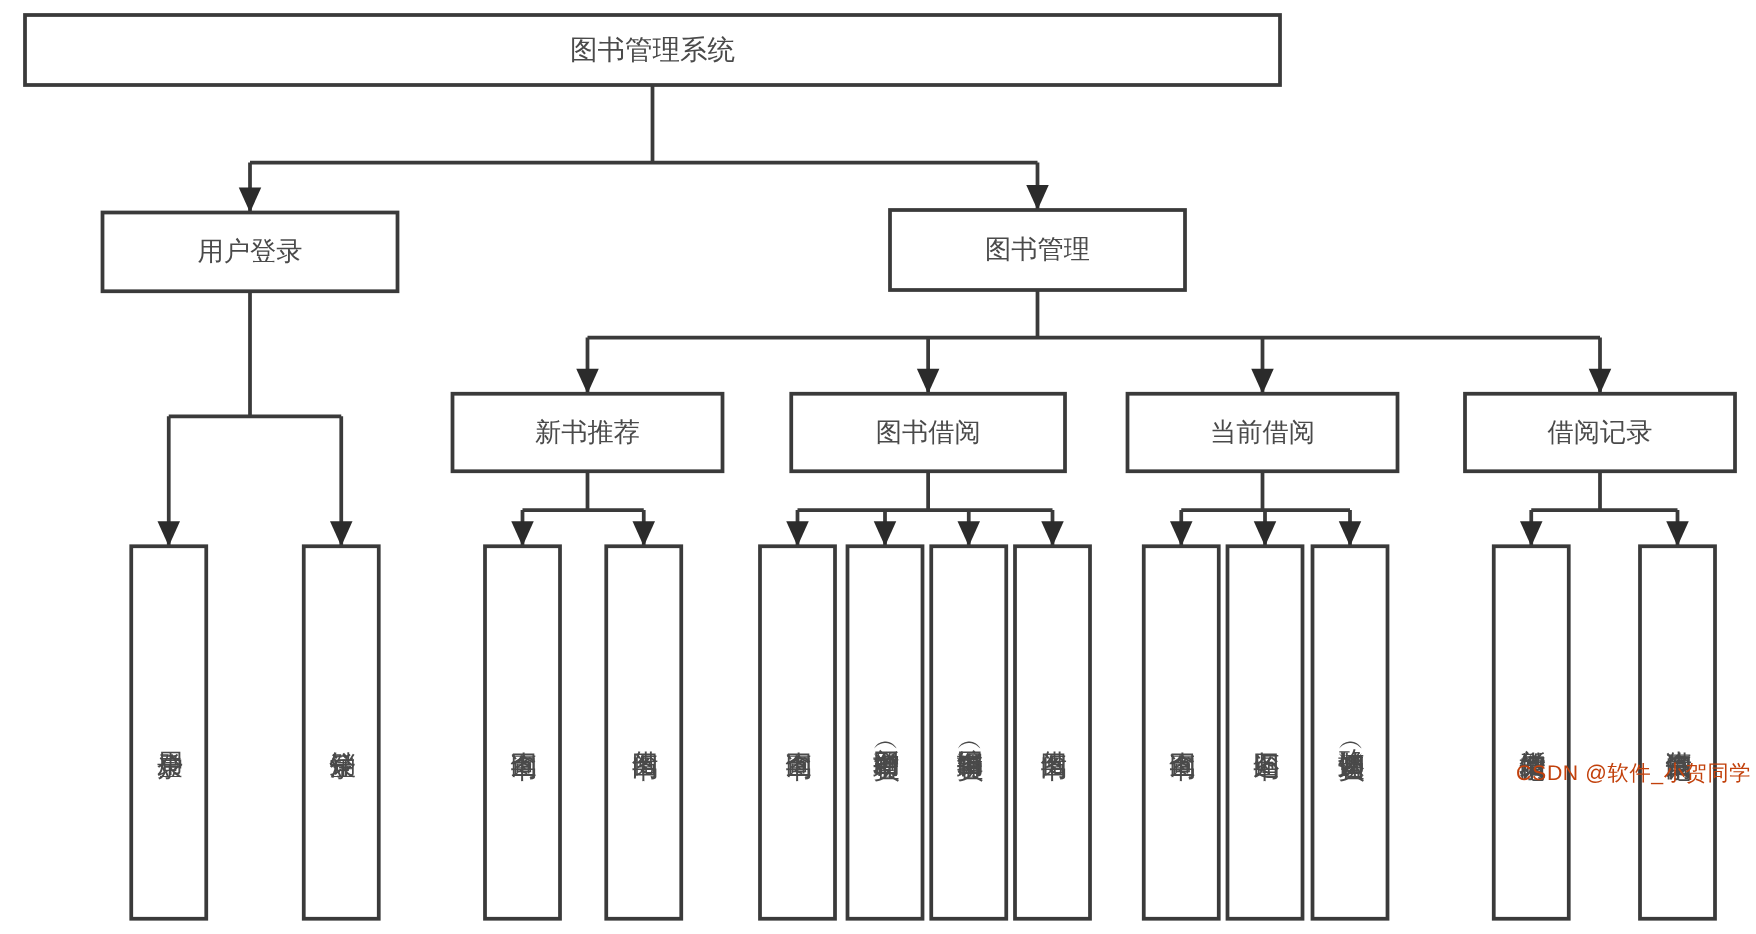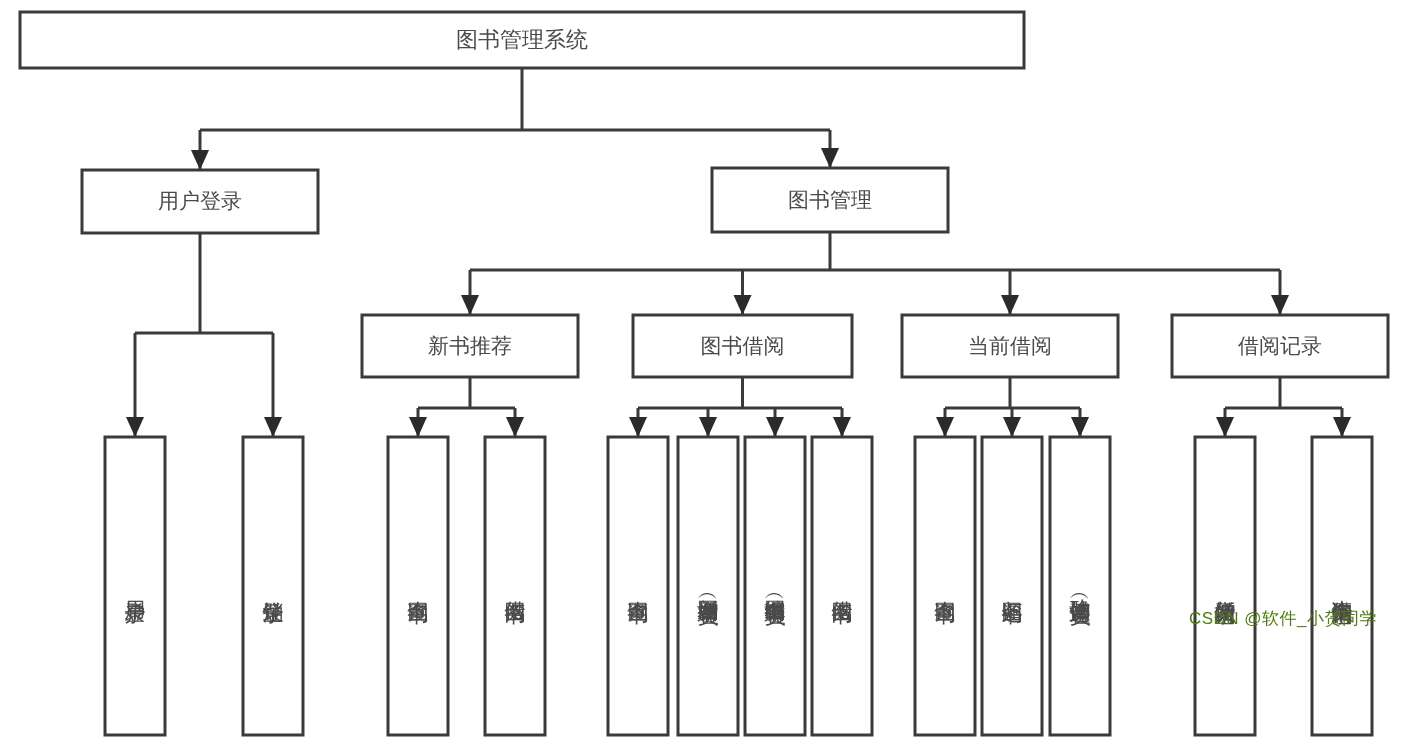--- a/index.html
+++ b/index.html
@@ -67,25 +67,25 @@
     font-size: 21px;
     line-height: 1.05;
     letter-spacing: 1px;
     color: #4a4a4a;
     white-space: nowrap;
     pointer-events: none;
     user-select: none;
   }
   .watermark {
     position: absolute;
-    right: 28px;
+    right: 4px;
     bottom: 5px;
     font-family: "Liberation Sans", "DejaVu Sans", sans-serif;
     font-size: 17px;
-    color: #4d7c0f;
+    color: #c2410c;
     letter-spacing: 0.5px;
     user-select: none;
   }
 </style>
 </head>
 <body>
 
 <div id="diagram-root">
   <svg id="tree-svg" viewBox="0 0 1405 747">
     <g id="connectors-layer">

